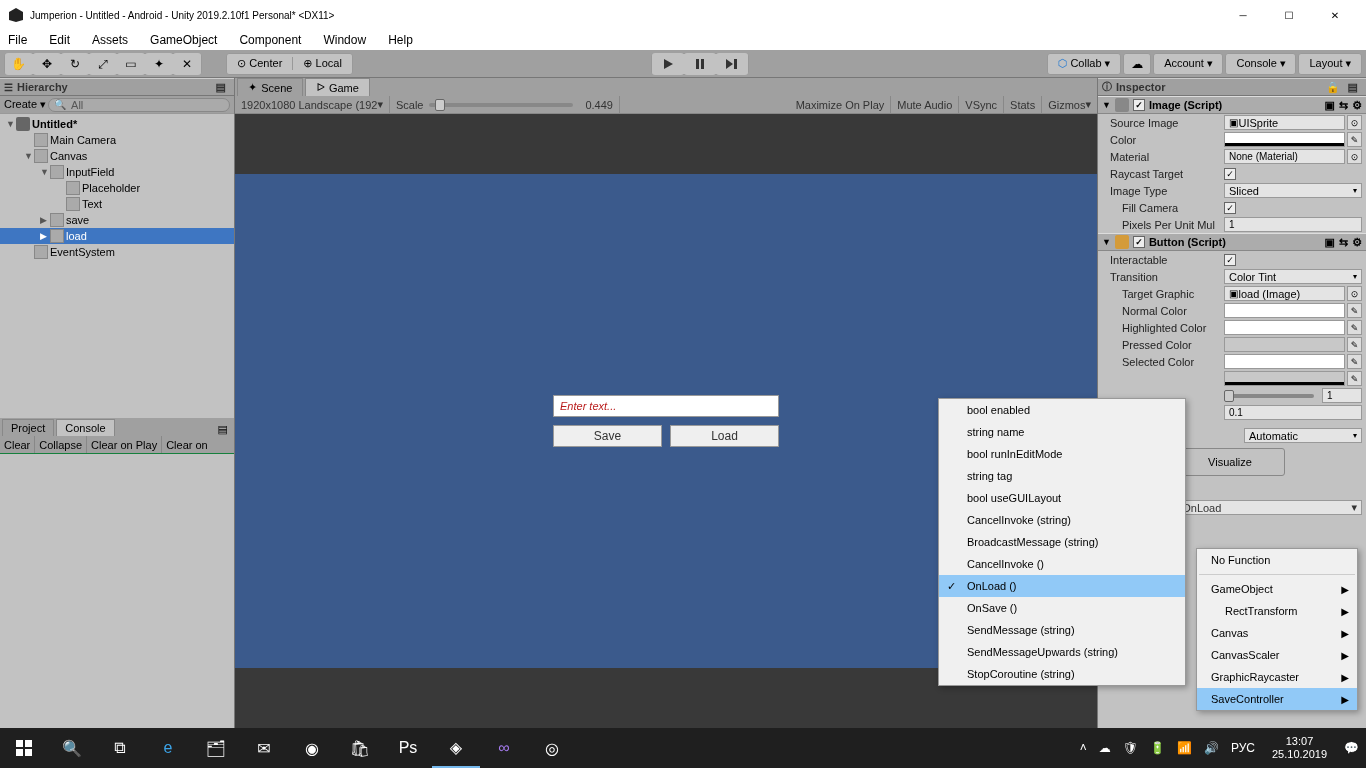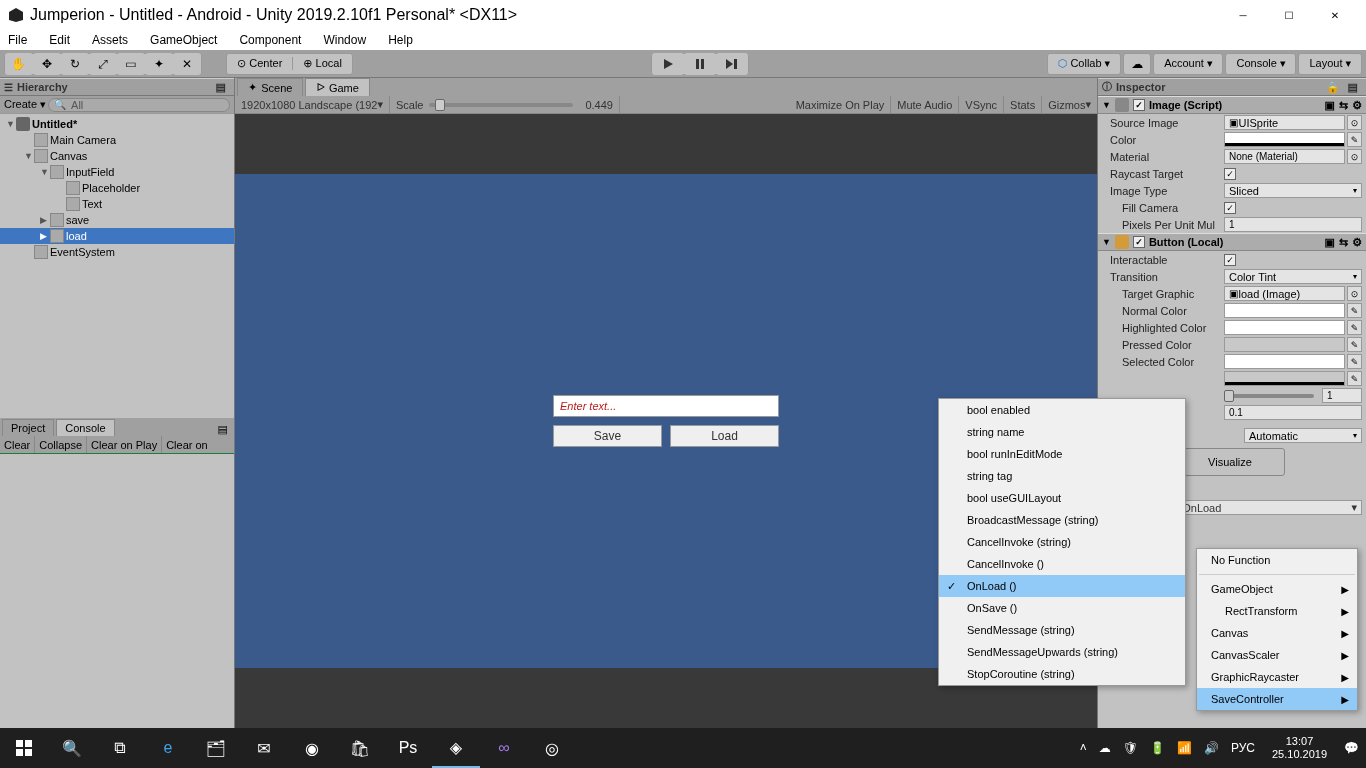--- a/index.html
+++ b/index.html
@@ -1,18 +1,18 @@
 <!DOCTYPE html>
 <html><head>
 <meta charset="utf-8">
 <style>
 * { margin:0; padding:0; box-sizing:border-box; font-family:"Segoe UI",Tahoma,Arial,sans-serif; font-size:11px; user-select:none; }
 body { background:#c0c0c0; width:1366px; height:768px; overflow:hidden; position:relative; }
 .titlebar { height:30px; background:#fff; display:flex; align-items:center; padding:0 8px; }
-.title-text { flex:1; font-size:16px; color:#000; }
+.title-text { flex:1; font-size:10px; color:#000; }
 .win-controls { display:flex; gap:0; }
 .win-btn { width:46px; height:30px; display:flex; align-items:center; justify-content:center; font-size:10px; }
 .menubar { height:20px; background:#fff; display:flex; align-items:center; padding:0 8px; gap:22px; color:#000; }
 .menubar span { font-size:12px; }
 .toolbar { height:28px; background:#a0a0a0; border-bottom:1px solid #777; display:flex; align-items:center; padding:0 4px; gap:2px; }
 .tool-btn { width:28px; height:22px; background:#c2c2c2; border:1px solid #999; border-radius:3px; display:flex; align-items:center; justify-content:center; font-size:12px; }
 .pill { background:#c2c2c2; border:1px solid #999; border-radius:3px; height:22px; display:flex; align-items:center; }
 .pill .seg { padding:0 10px; border-right:1px solid #999; }
 .pill .seg:last-child { border-right:none; }
 .spacer { flex:1; }
@@ -351,21 +351,21 @@
           <div class="prop-label indent">Pixels Per Unit Mul</div>
           <div class="prop-field">
             <div class="field-box">1</div>
           </div>
         </div>
 
       <div class="comp-hdr">
         <span class="arrow">▼</span>
           <span class="comp-icon" style="background:#d49b3a"></span>
         <span class="checkbox">✓</span>
-        <span>Button (Local)</span>
+        <span>Button (Script)</span>
         <span style="flex:1"></span>
         <span>▣</span>
         <span>⇆</span>
         <span>⚙</span>
       </div>
       <div class="prop-row">
           <div class="prop-label">Interactable</div>
           <div class="prop-field">
             <span class="checkbox">✓</span>
           </div>
@@ -460,22 +460,22 @@
     </div>
   </div>
 </div>
 
 <div class="ctx-menu" style="left:938px; top:398px; width:248px;">
   <div class="ctx-item">bool enabled</div>
   <div class="ctx-item">string name</div>
   <div class="ctx-item">bool runInEditMode</div>
   <div class="ctx-item">string tag</div>
   <div class="ctx-item">bool useGUILayout</div>
+  <div class="ctx-item">CancelInvoke (string)</div>
   <div class="ctx-item">BroadcastMessage (string)</div>
-  <div class="ctx-item">CancelInvoke (string)</div>
   <div class="ctx-item">CancelInvoke ()</div>
   <div class="ctx-item hl">
       <span class="chk">✓</span>
       <span>OnLoad ()</span>
     </div>
   <div class="ctx-item">OnSave ()</div>
   <div class="ctx-item">SendMessage (string)</div>
   <div class="ctx-item">SendMessageUpwards (string)</div>
   <div class="ctx-item">StopCoroutine (string)</div>
 </div>

